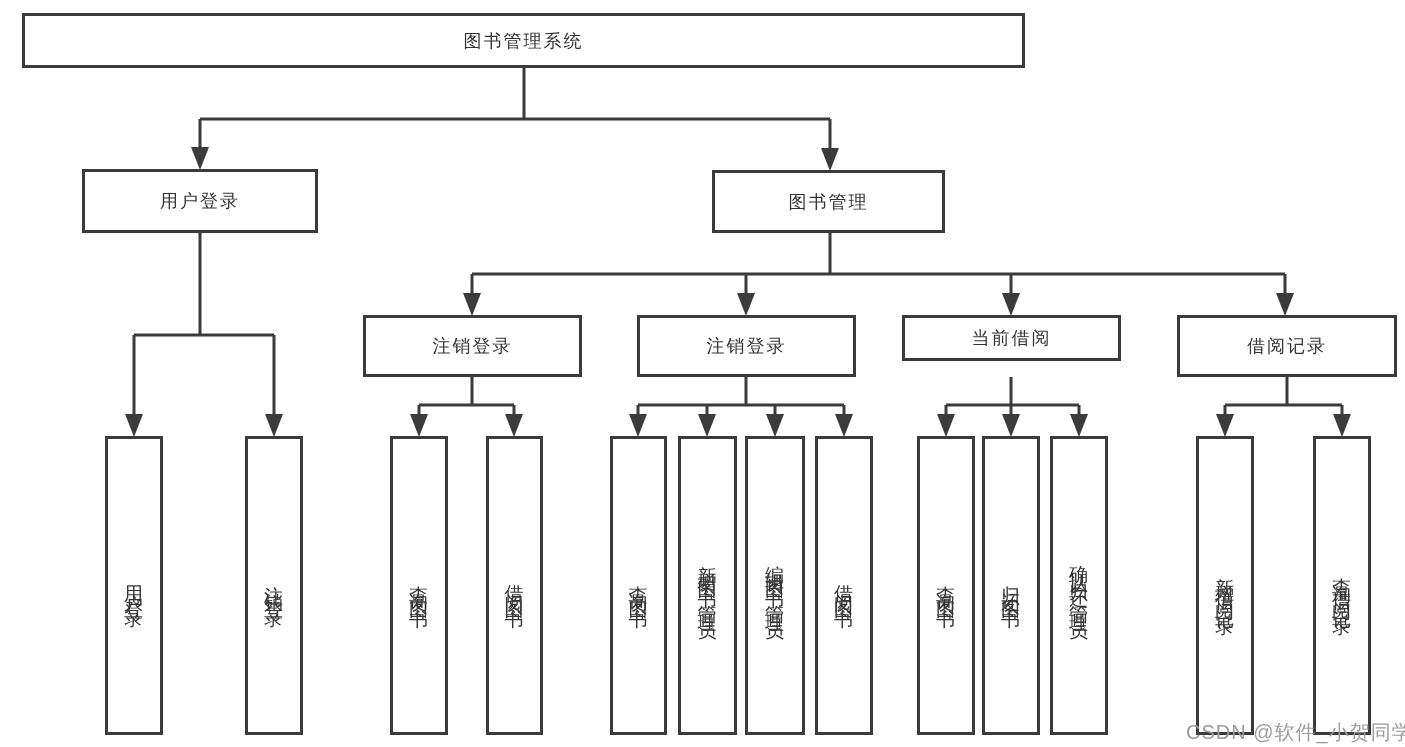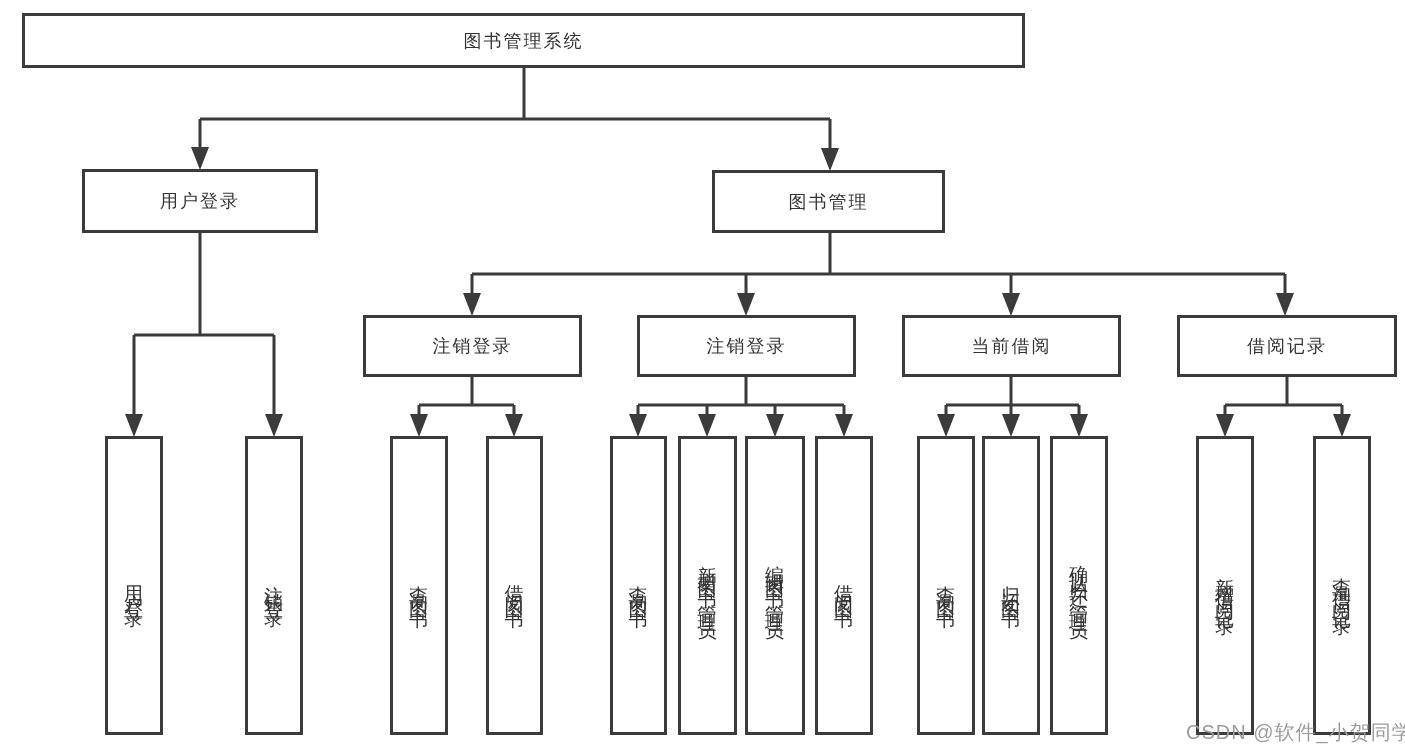--- a/index.html
+++ b/index.html
@@ -100,21 +100,21 @@
     </g>
   </svg>
 
   <div class="node h" style="left:22px;top:13px;width:1003px;height:55px">图书管理系统</div>
 
   <div class="node h" style="left:82px;top:169px;width:236px;height:64px">用户登录</div>
   <div class="node h" style="left:712px;top:170px;width:233px;height:63px">图书管理</div>
 
   <div class="node h" style="left:363px;top:315px;width:219px;height:62px">注销登录</div>
   <div class="node h" style="left:637px;top:315px;width:219px;height:62px">注销登录</div>
-  <div class="node h" style="left:902px;top:315px;width:219px;height:62px">当前借阅</div>
+  <div class="node h" style="left:902px;top:315px;width:219px;height:46px">当前借阅</div>
   <div class="node h" style="left:1177px;top:315px;width:220px;height:62px">借阅记录</div>
 
   <div class="node v" style="left:105px;top:436px;width:58px;height:299px">用户登录</div>
   <div class="node v" style="left:245px;top:436px;width:58px;height:299px">注销登录</div>
 
   <div class="node v" style="left:390px;top:436px;width:58px;height:299px">查询图书</div>
   <div class="node v" style="left:486px;top:436px;width:57px;height:299px">借阅图书</div>
 
   <div class="node v" style="left:610px;top:436px;width:57px;height:299px">查询图书</div>
   <div class="node v" style="left:678px;top:436px;width:59px;height:299px">新增图书（管理员）</div>

